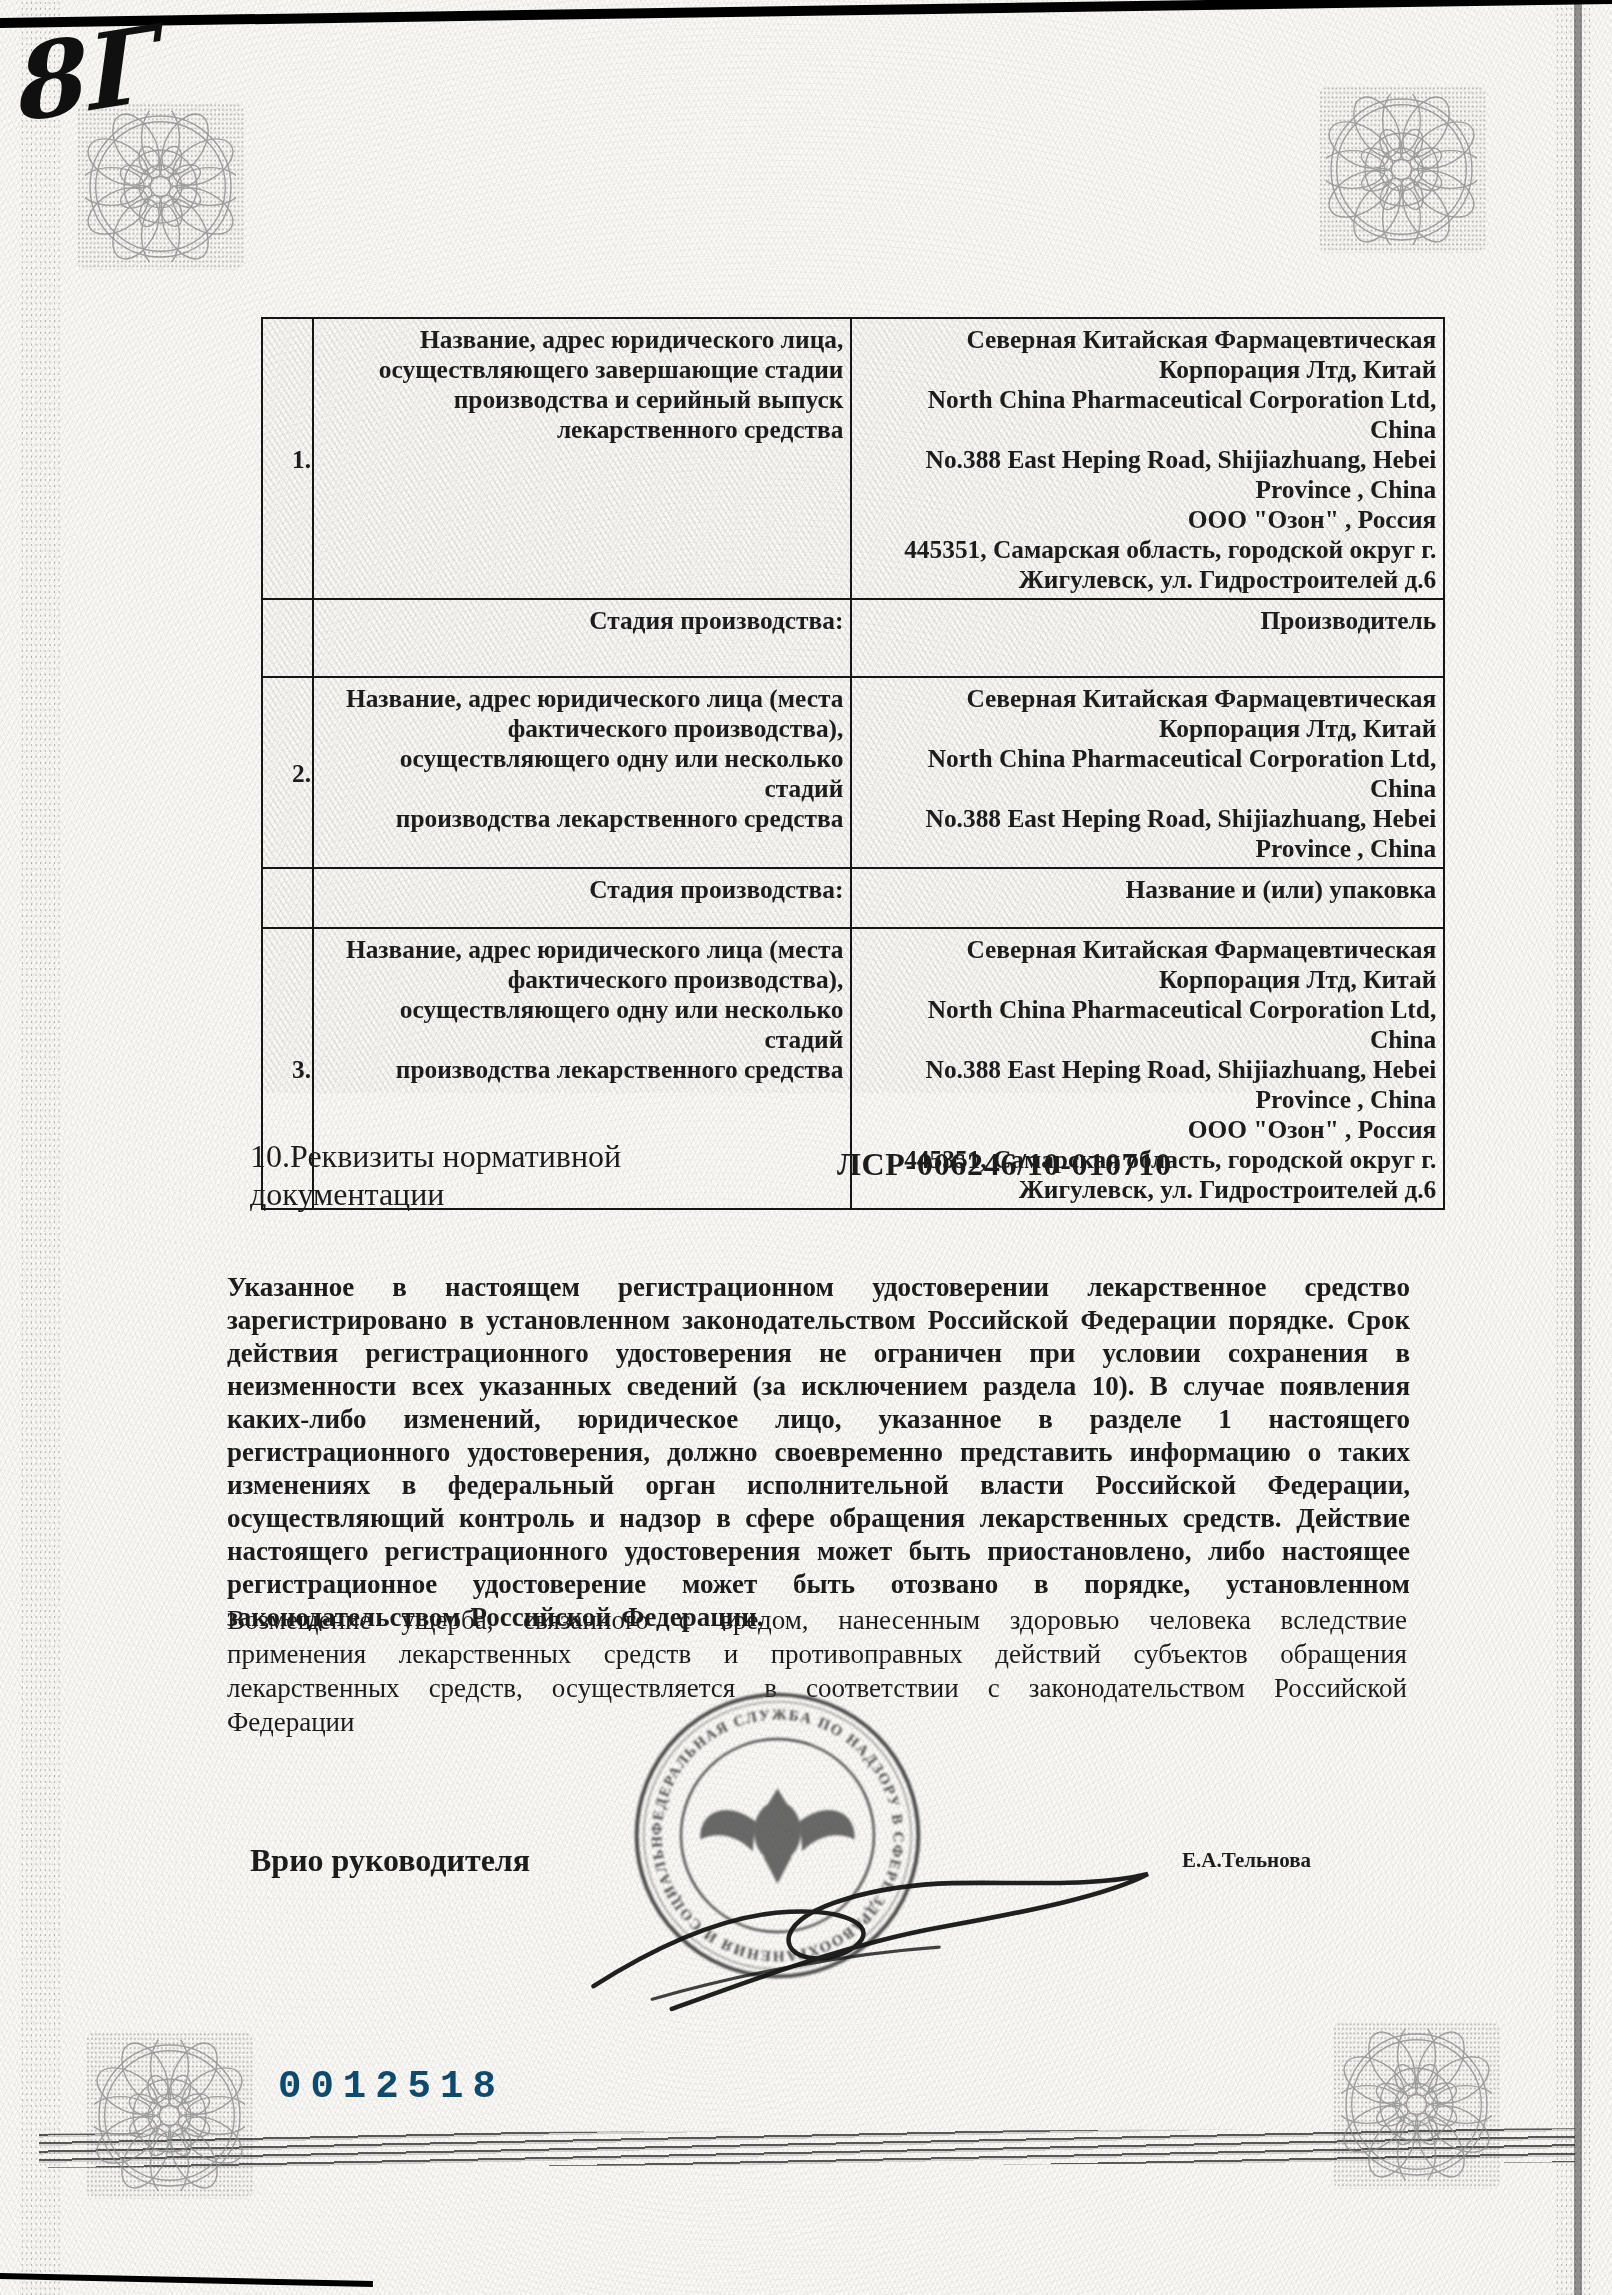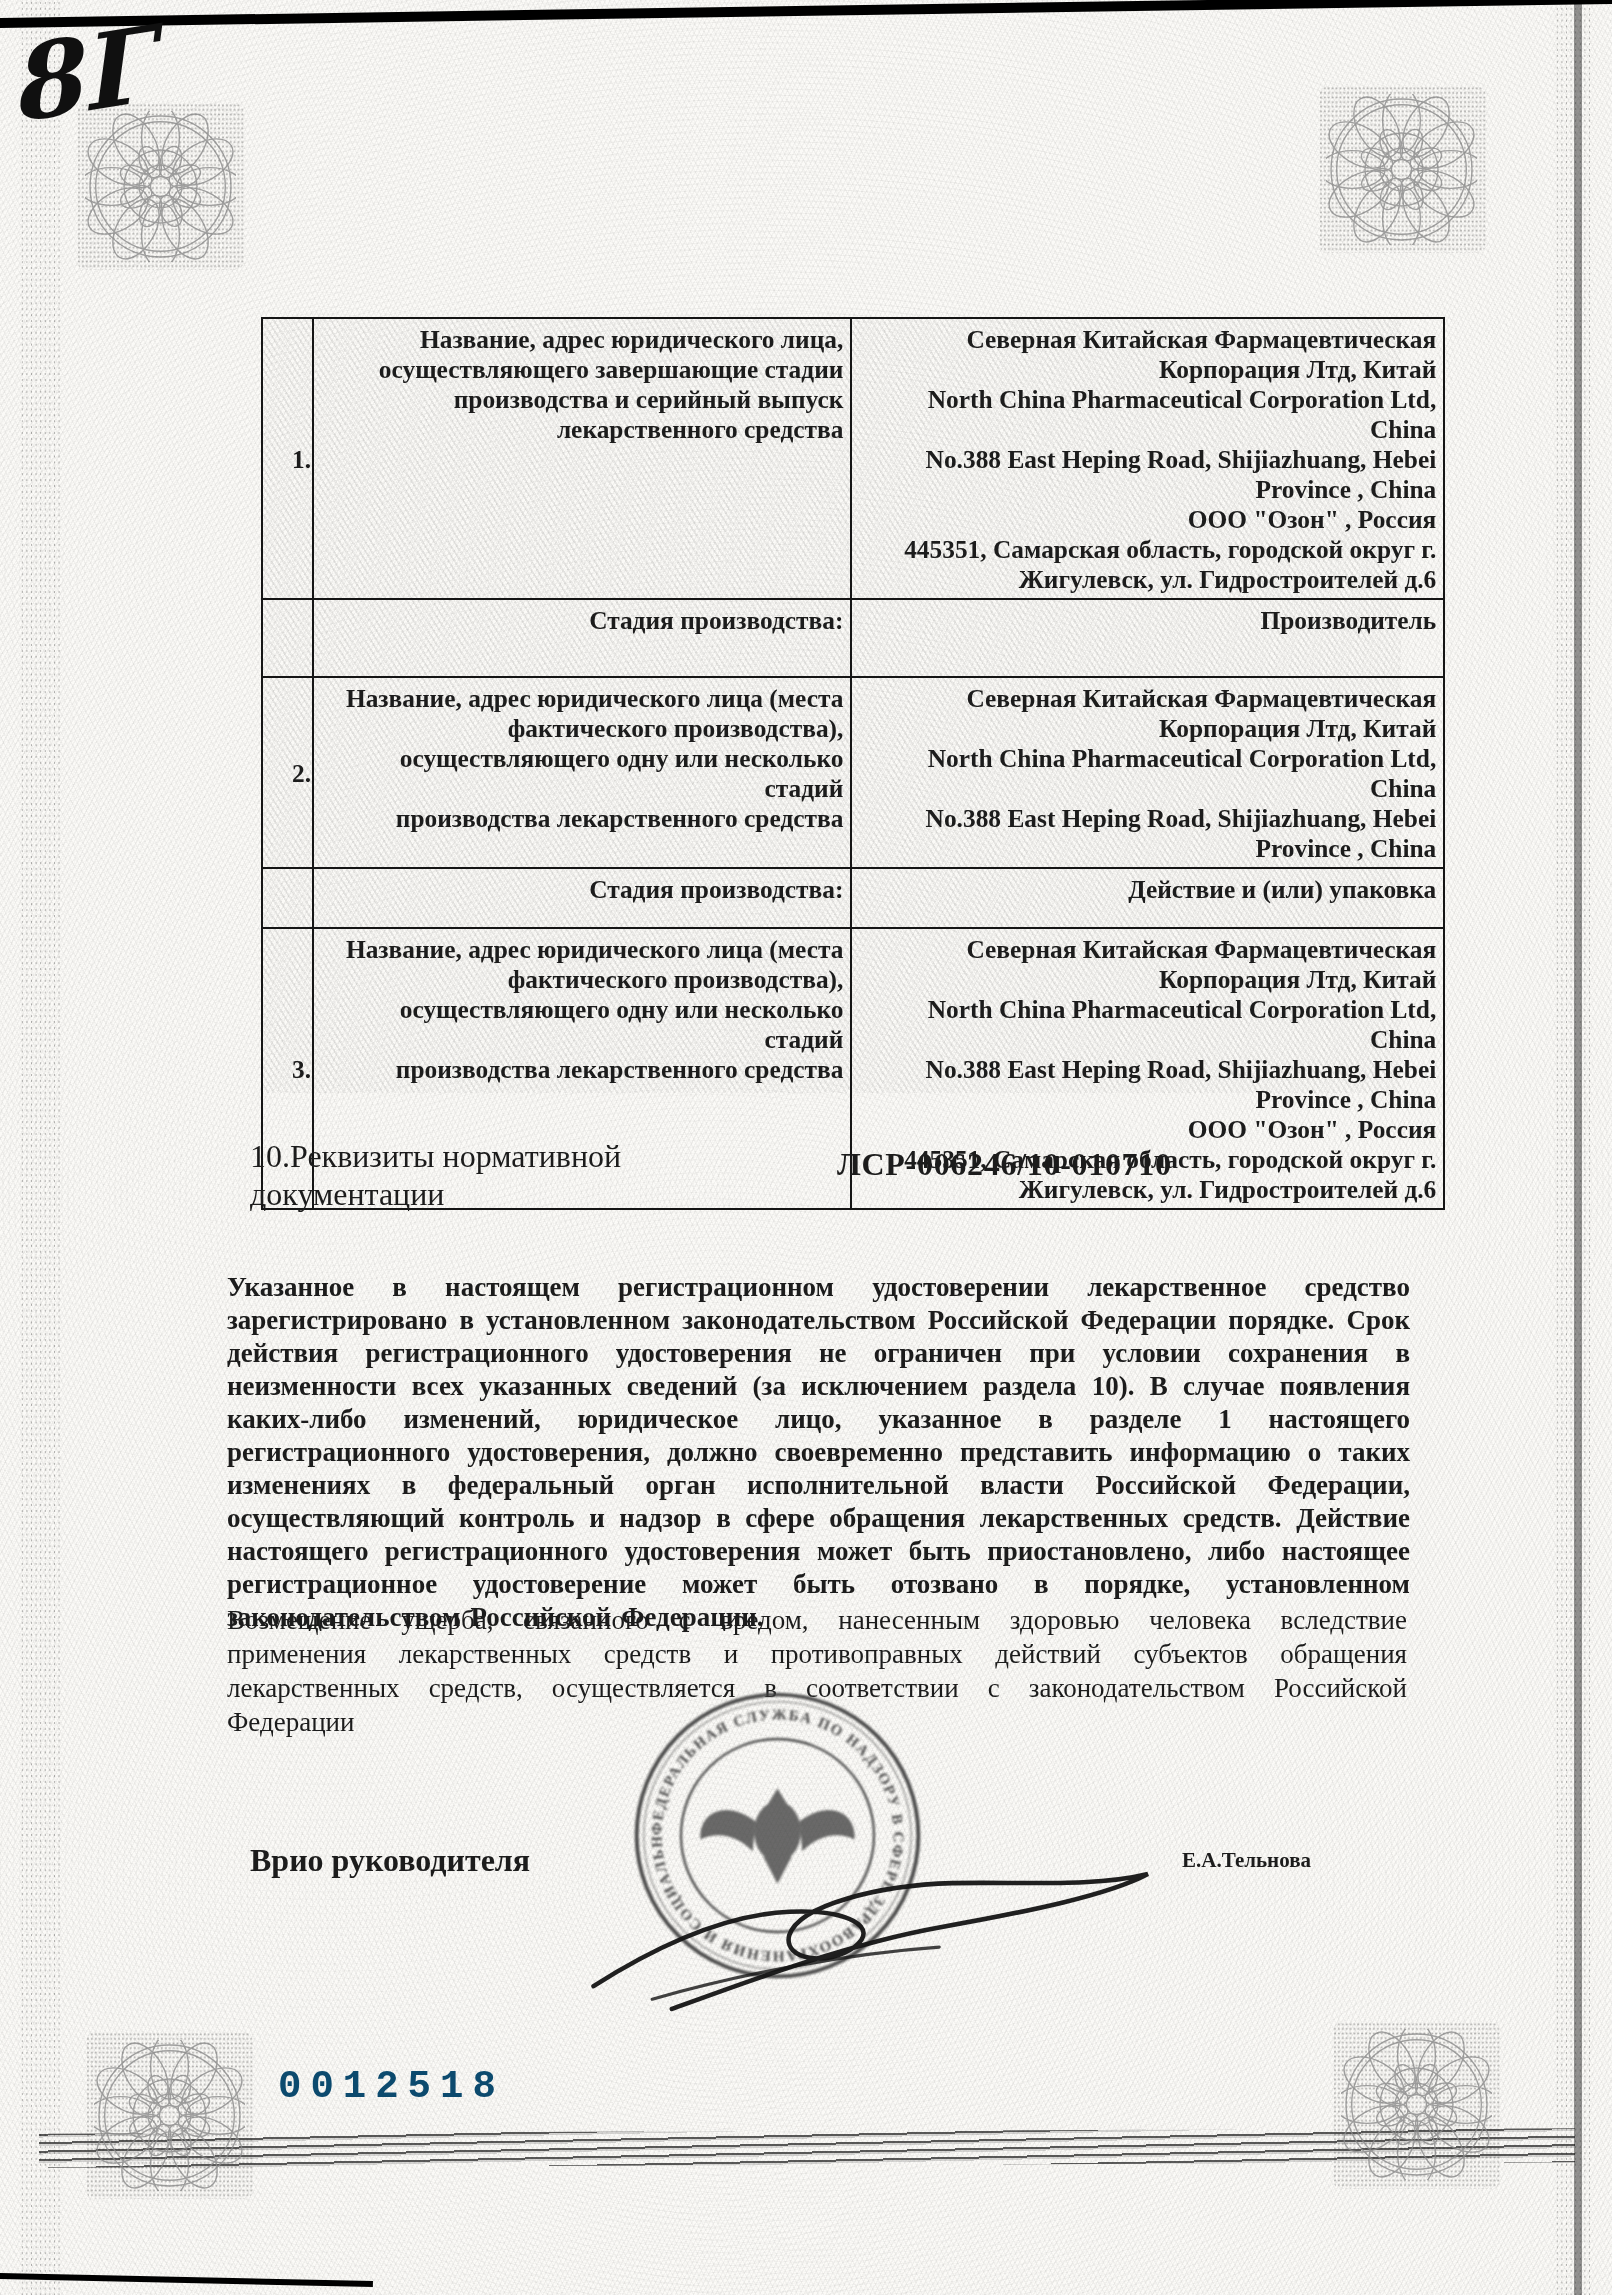--- a/index.html
+++ b/index.html
@@ -211,21 +211,21 @@
 производства лекарственного средства</td>
       <td class="c-value">Северная Китайская Фармацевтическая
 Корпорация Лтд, Китай
 North China Pharmaceutical Corporation Ltd, China
 No.388 East Heping Road, Shijiazhuang, Hebei
 Province , China</td>
     </tr>
     <tr style="height:60px">
       <td class="c-num"></td>
       <td class="c-label">Стадия производства:</td>
-      <td class="c-value">Действие и (или) упаковка</td>
+      <td class="c-value">Название и (или) упаковка</td>
     </tr>
     <tr style="height:243px">
       <td class="c-num">3.</td>
       <td class="c-label">Название, адрес юридического лица (места
 фактического производства),
 осуществляющего одну или несколько стадий
 производства лекарственного средства</td>
       <td class="c-value">Северная Китайская Фармацевтическая
 Корпорация Лтд, Китай
 North China Pharmaceutical Corporation Ltd, China

